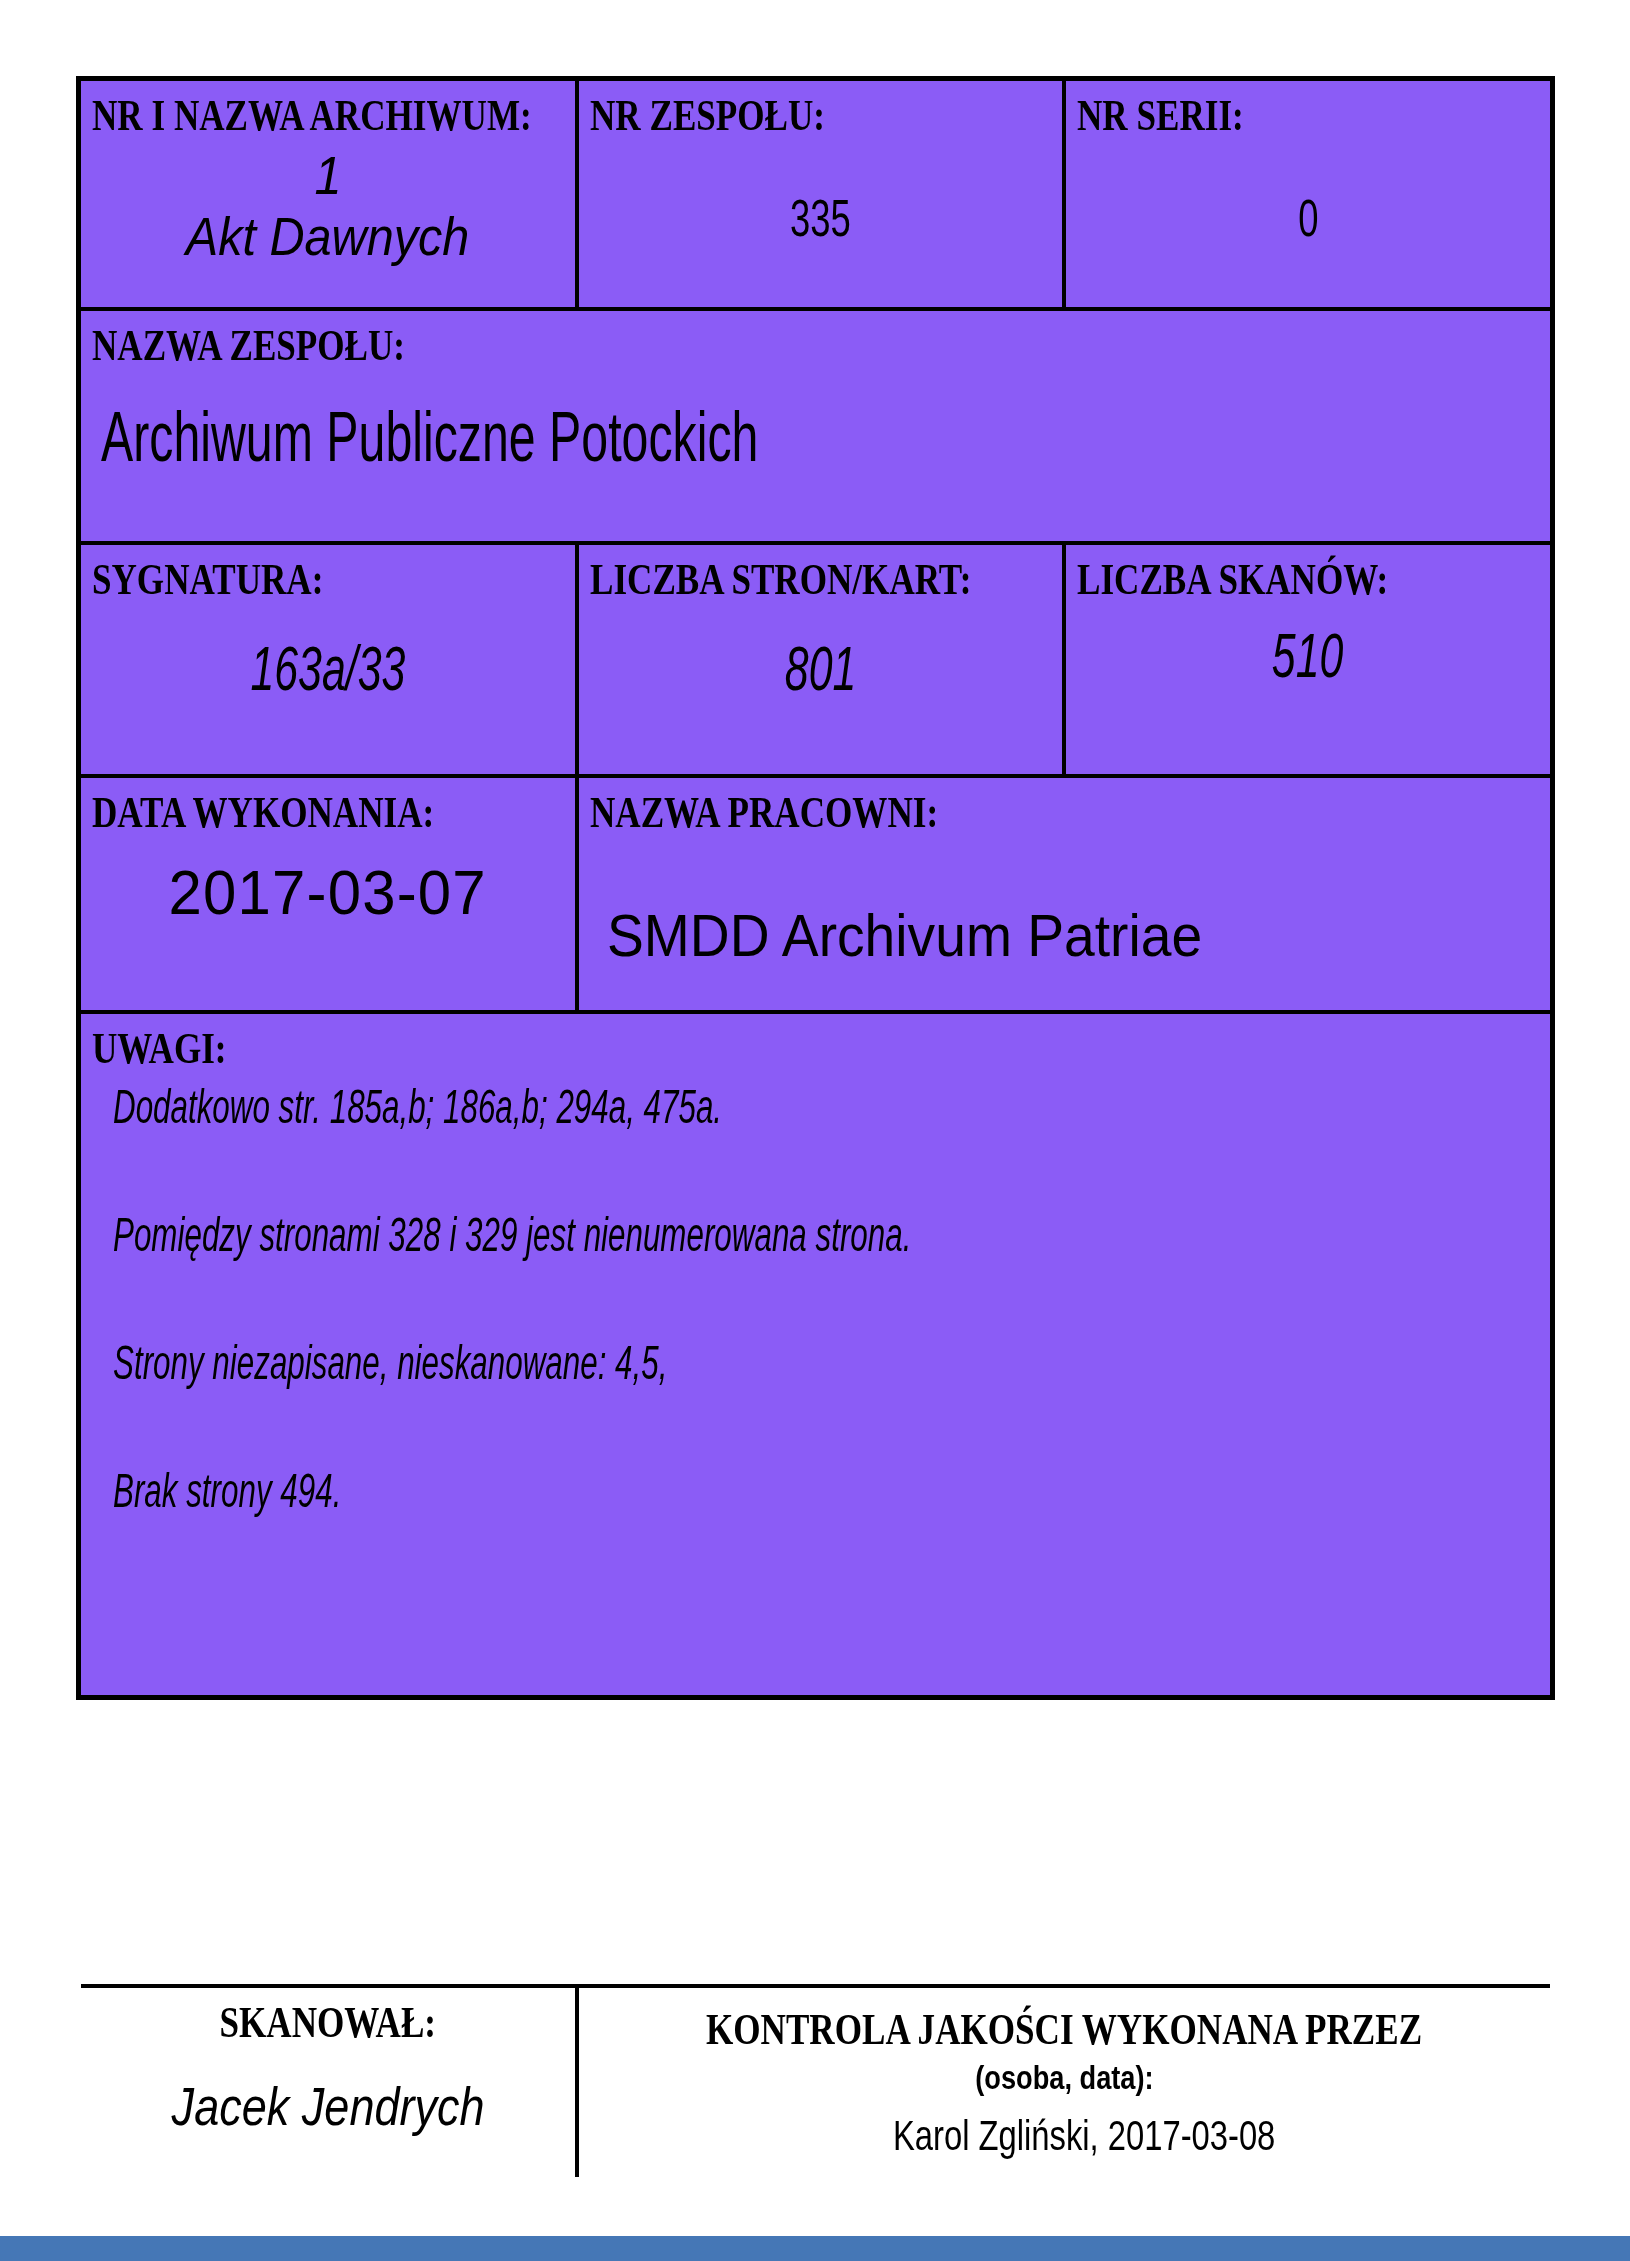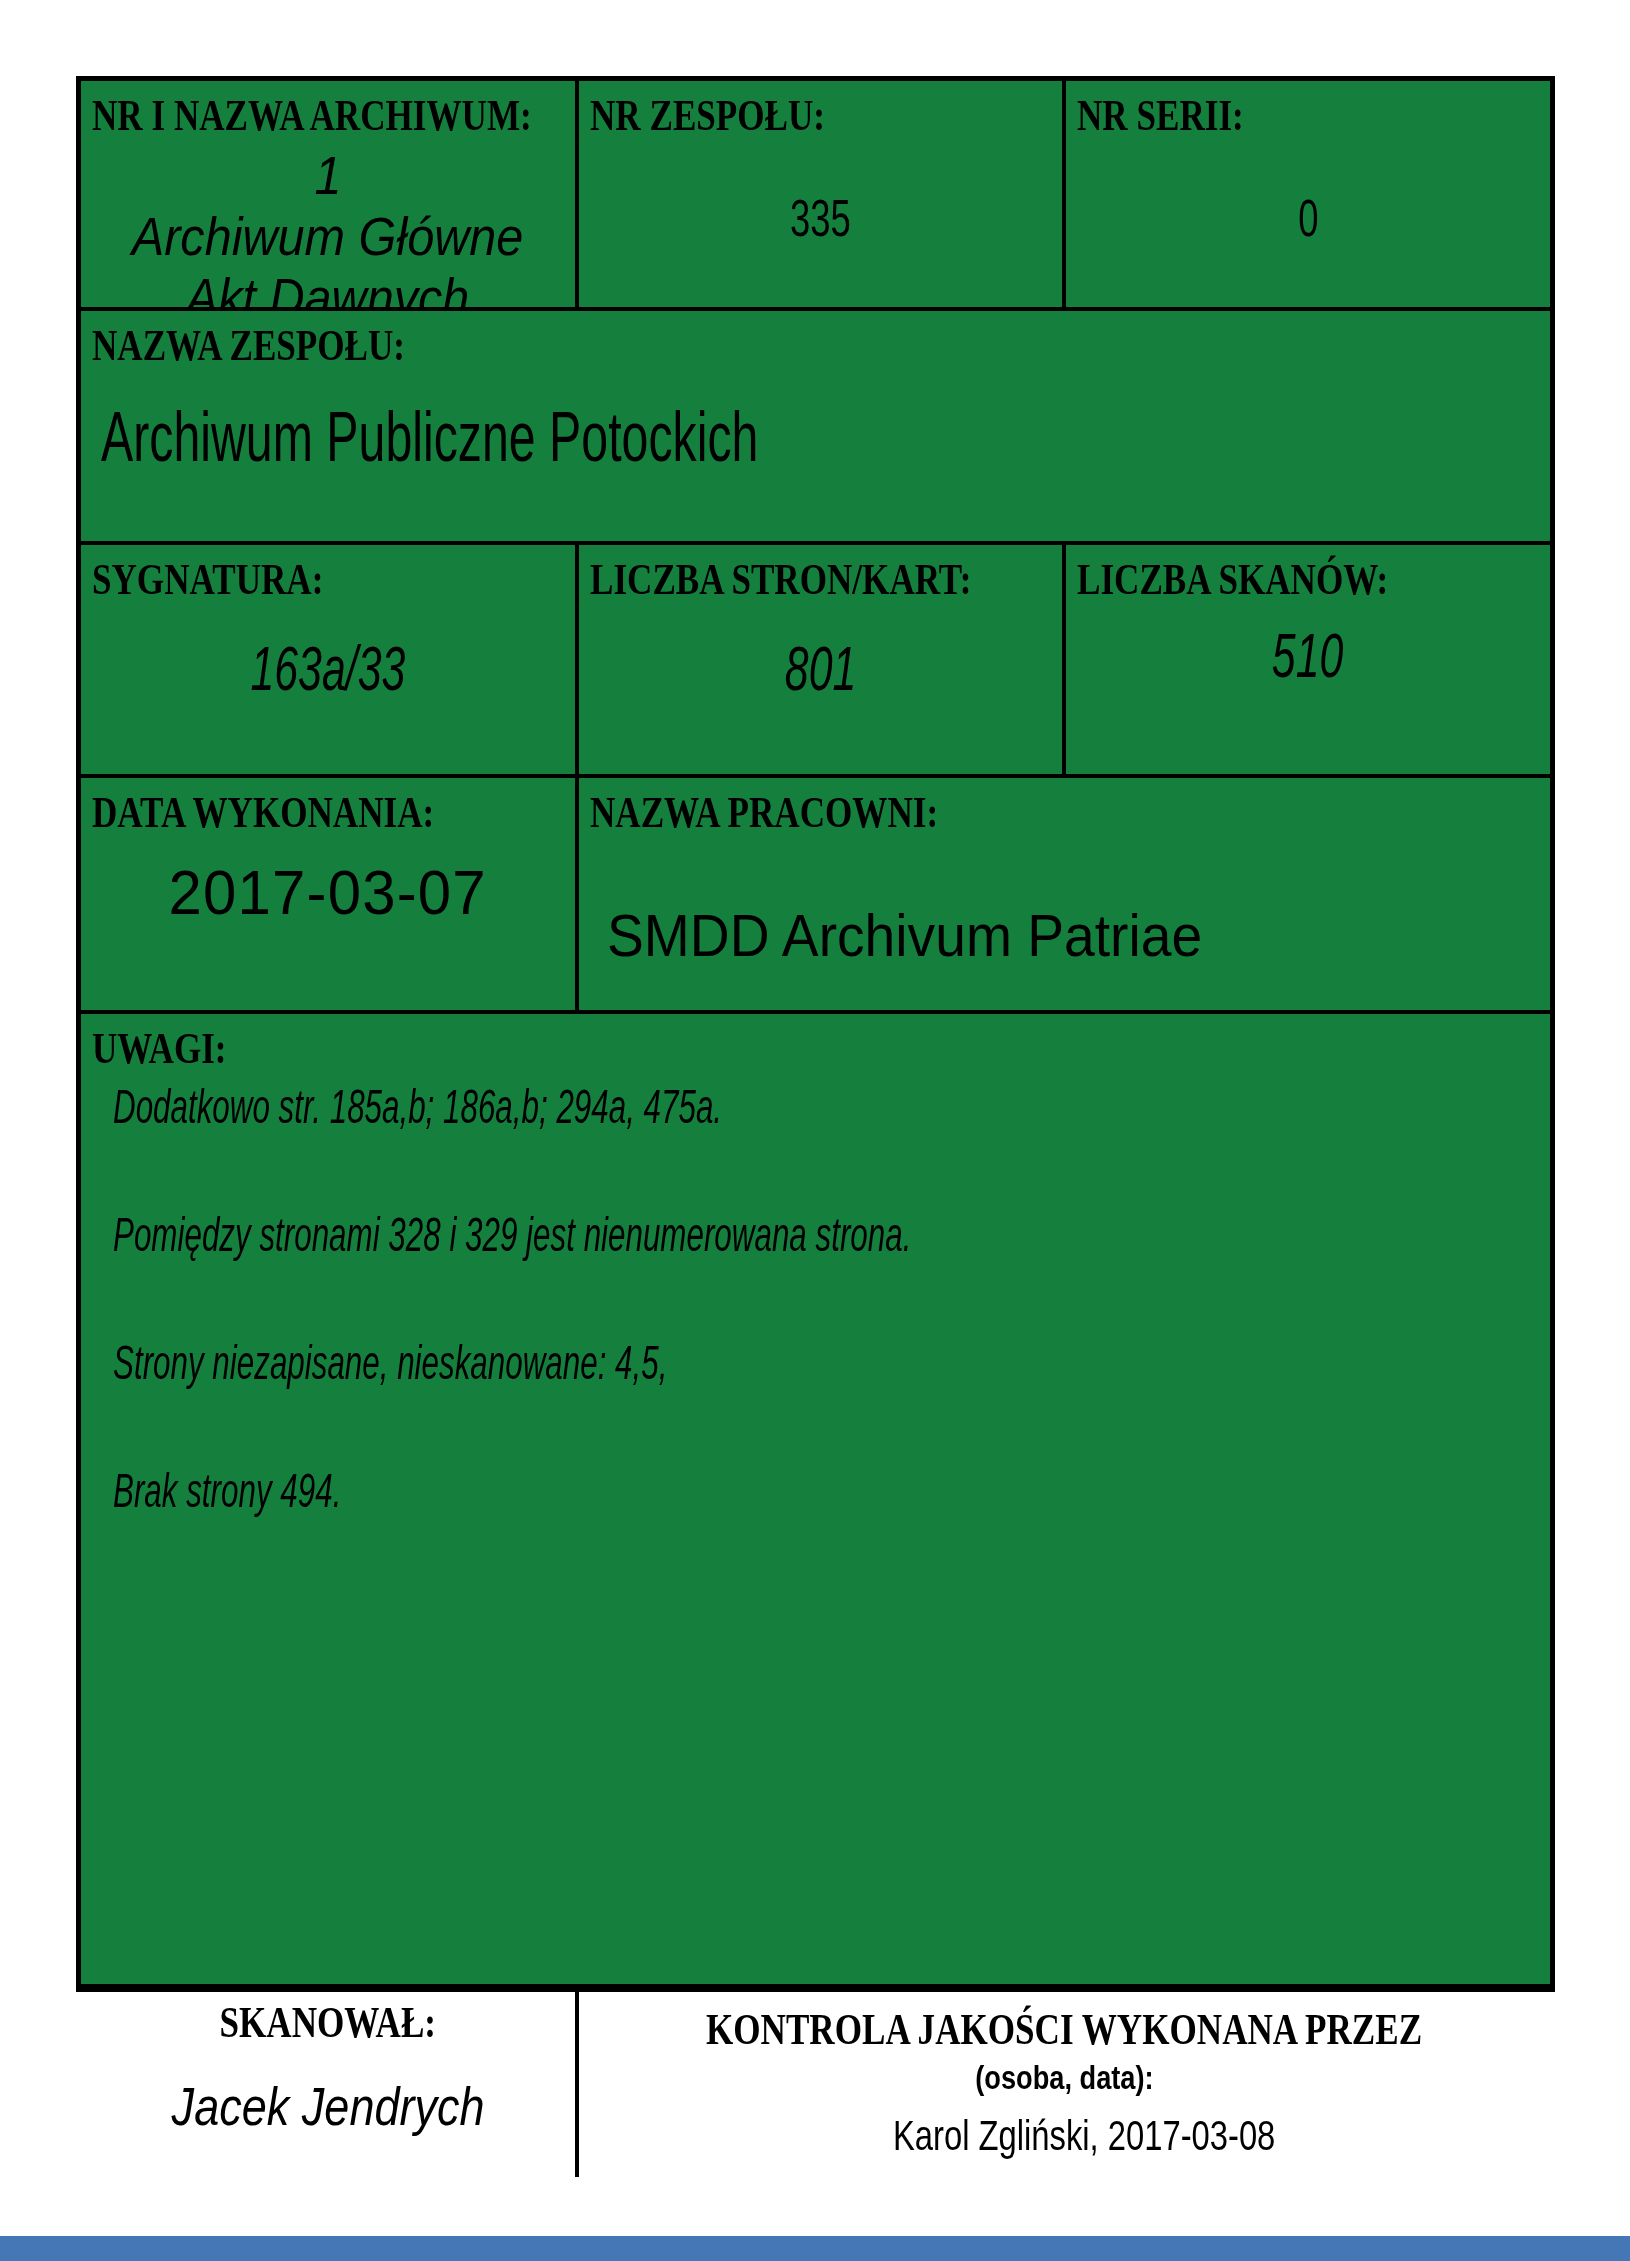--- a/index.html
+++ b/index.html
@@ -1,22 +1,22 @@
 <!DOCTYPE html>
 <html style="font-size:10.5px"><head>
 <meta charset="utf-8">
 <style>
   html,body{margin:0;padding:0;background:#ffffff;}
   body{width:1630px;height:2261px;position:relative;overflow:hidden;
        font-family:"Liberation Sans","DejaVu Sans",sans-serif;color:#000;}
 
   .sheet{position:absolute;inset:0;background:#fff;}
 
-  .card{position:absolute;left:76px;top:76px;width:1479px;height:1916px;
-        border:5.3px solid #000;box-sizing:border-box;background:#15803d;
+  .card{position:absolute;left:76px;top:76px;width:1479px;height:1624px;
+        border:5.3px solid #000;box-sizing:border-box;background:#8b5cf6;
         display:grid;
         grid-template-columns:498px 487px 484px;
         grid-template-rows:230px 234px 233px 236px 974px 189px;}
 
   .cell{position:relative;border-right:4px solid #000;border-bottom:4.6px solid #000;
         box-sizing:border-box;overflow:hidden;}
   .last-col{border-right:none;}
   .last-row{border-bottom:none;}
   .span3{grid-column:1 / 4;}
   .span23{grid-column:2 / 4;}
@@ -70,21 +70,20 @@
 <body>
 
 <div class="sheet">
 
   <div class="card">
 
     <div class="cell">
       <div class="lbl"><span>NR I NAZWA ARCHIWUM:</span></div>
       <div class="archive-stack center it">
         <div class="vwrap"><span class="cx">1</span></div>
-        <div class="vwrap"><span class="cx">Archiwum Główne</span></div>
         <div class="vwrap"><span class="cx">Akt Dawnych</span></div>
       </div>
     </div>
 
     <div class="cell">
       <div class="lbl"><span>NR ZESPOŁU:</span></div>
       <div class="v-335 center"><span class="cx">335</span></div>
     </div>
 
     <div class="cell last-col">

